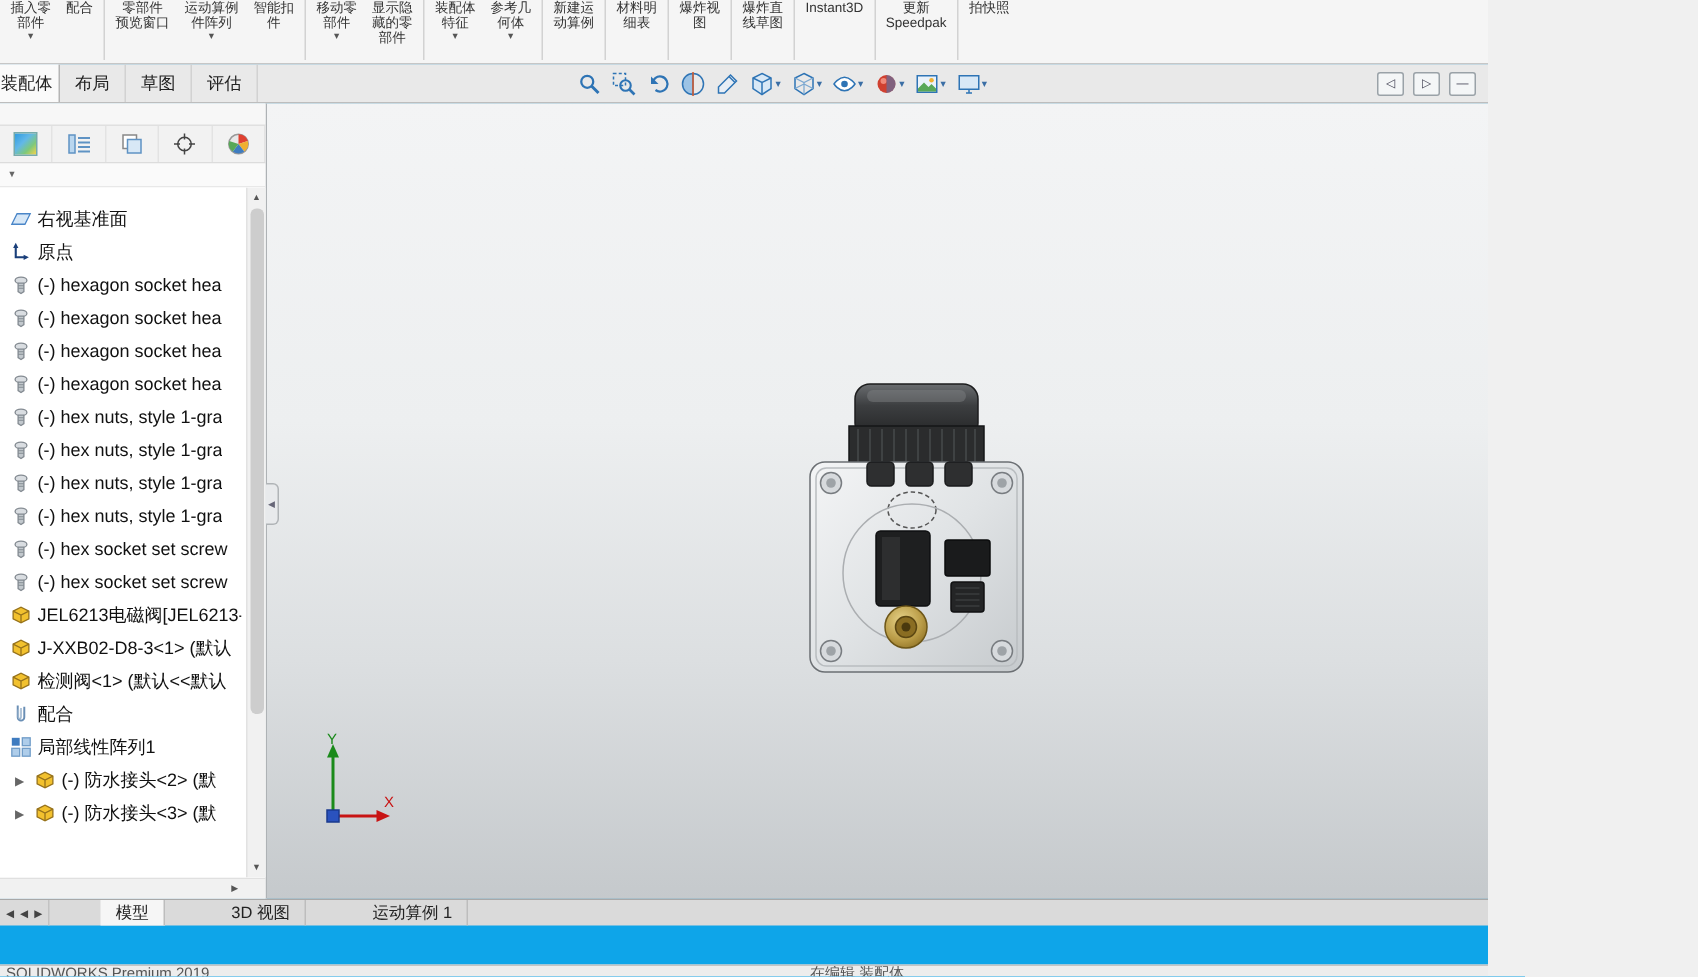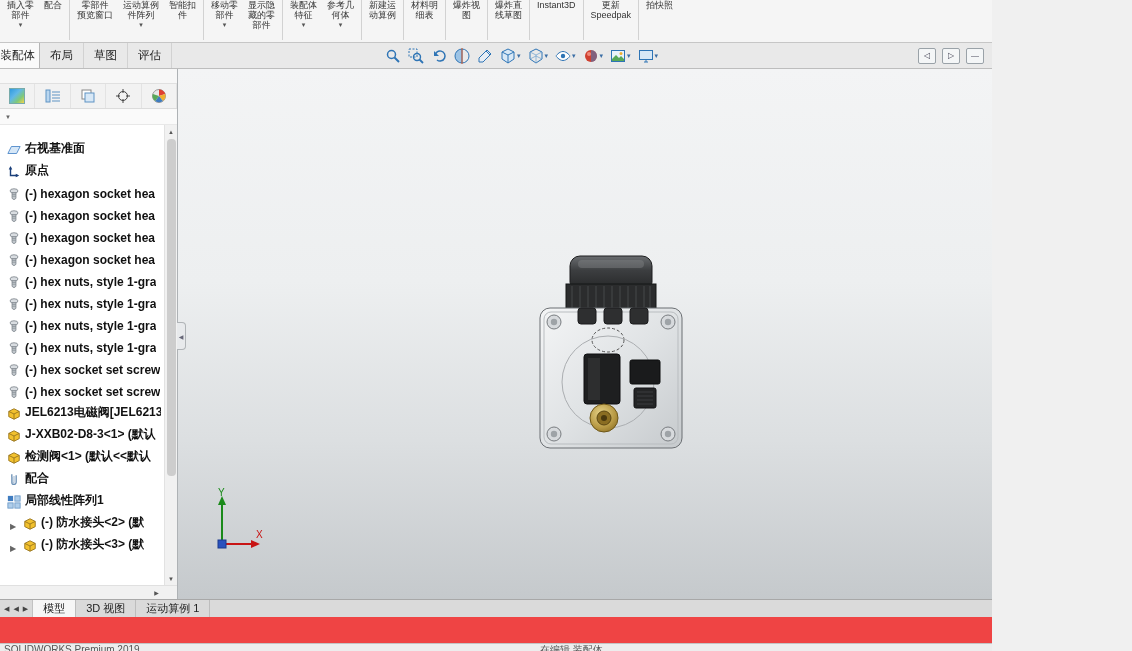--- a/index.html
+++ b/index.html
@@ -1,18 +1,18 @@
 <!DOCTYPE html>
 <html><head>
 <meta charset="utf-8">
 <style>
   *{margin:0;padding:0;box-sizing:border-box;}
   html,body{width:1132px;height:651px;overflow:hidden;}
   body{font-family:"Liberation Sans","DejaVu Sans",sans-serif;font-size:12px;background:#f0f0f0;color:#222;}
-  .app{width:992px;height:651px;display:flex;flex-direction:column;background:#ef4444;}
+  .app{width:992px;height:651px;display:flex;flex-direction:column;background:#0ea5e9;}
 
   
   .ribbon{height:43px;background:#f5f5f5;border-bottom:1px solid #c6c6c6;display:flex;align-items:flex-start;padding:0 2px;overflow:hidden;flex:none;}
   .ritem{display:flex;flex-direction:column;align-items:center;justify-content:flex-start;padding:0 5px;cursor:pointer;height:43px;}
   .rlabel{font-size:9px;line-height:10px;text-align:center;white-space:pre-line;color:#333;}
   .caret{font-size:7px;line-height:8px;color:#555;margin-top:1px;}
   .rsep{width:1px;height:40px;background:#d2d2d2;margin:0 2px;flex:none;}
 
   
   .tabrow{height:26px;background:#e9e9e9;border-bottom:1px solid #bdbdbd;display:flex;align-items:stretch;flex:none;}
@@ -32,39 +32,39 @@
   
   .leftpanel{width:178px;flex:none;background:#ffffff;border-right:1px solid #aeb2b5;display:flex;flex-direction:column;}
   .lp-spacer{height:14px;background:#f7f7f7;flex:none;}
   .fmtabs{height:26px;display:flex;background:#f2f2f2;border-top:1px solid #e0e0e0;border-bottom:1px solid #dcdcdc;flex:none;}
   .fmtab{flex:1;display:flex;align-items:center;justify-content:center;border-right:1px solid #e3e3e3;cursor:pointer;}
   .fmicon-grad{width:16px;height:16px;border:1px solid #7aa;background:linear-gradient(135deg,#2f9be0 0%,#62b8e8 40%,#7ec97a 70%,#f5d34a 100%);}
   .fi{width:16px;height:16px;display:block;}
   .filterrow{height:16px;background:#fafafa;border-bottom:1px solid #e8e8e8;display:flex;align-items:center;padding-left:5px;flex:none;}
   .filtercaret{font-size:6px;color:#666;cursor:pointer;}
   .tree{flex:1;position:relative;background:#fff;padding:10px 16px 0 5px;overflow:hidden;}
-  .trow{height:22px;display:flex;align-items:flex-end;gap:4px;white-space:nowrap;overflow:hidden;cursor:pointer;padding-left:2px;font-weight:bold;}
+  .trow{height:22px;display:flex;align-items:center;gap:4px;white-space:nowrap;overflow:hidden;cursor:pointer;padding-left:2px;}
   .ti{width:14px;height:14px;flex:none;display:block;}
   .lbl{font-size:12px;color:#111;overflow:hidden;}
   .exp{font-size:8px;color:#666;width:12px;flex:none;text-align:center;cursor:pointer;}
   .vscroll{position:absolute;right:0;top:0;bottom:0;width:13px;background:#f1f1f1;border-left:1px solid #e2e2e2;display:flex;flex-direction:column;align-items:center;}
   .sbtn{height:13px;width:13px;display:flex;align-items:center;justify-content:center;font-size:6px;color:#555;cursor:pointer;flex:none;}
   .vtrack{flex:1;width:13px;display:flex;justify-content:center;padding:1px 0;}
   .vthumb{width:9px;height:78%;background:#cdcdcd;border-radius:4px;cursor:pointer;}
   .hscroll{height:14px;background:#f1f1f1;border-top:1px solid #e0e0e0;display:flex;align-items:center;justify-content:flex-end;flex:none;padding-right:14px;}
   .splitter{position:absolute;left:177px;top:253px;width:9px;height:28px;background:#e8eaec;border:1px solid #b0b4b7;border-left:none;border-radius:0 4px 4px 0;display:flex;align-items:center;justify-content:center;font-size:6px;color:#667;cursor:pointer;z-index:5;}
 
   
   .viewport{flex:1;position:relative;overflow:hidden;cursor:crosshair;
     background:linear-gradient(180deg,#f3f4f5 0%,#edeff0 40%,#dcdfe1 70%,#c5c9cc 100%);}
   .model{position:absolute;left:360px;top:185px;}
   .triad{position:absolute;left:32px;bottom:47px;}
 
   
-  .bottomtabs{height:18px;background:#dadada;border-top:1px solid #a8a8a8;display:flex;align-items:stretch;flex:none;}
+  .bottomtabs{height:18px;background:#dadada;border-top:1px solid #a8a8a8;display:flex;align-items:stretch;flex:none;gap:34px;}
   .btnav{display:flex;align-items:center;padding:0 3px;gap:2px;border-right:1px solid #c2c2c2;}
   .btnav span{font-size:7px;color:#444;cursor:pointer;padding:0 1px;}
   .btab{padding:0 10px;font-size:11px;display:flex;align-items:center;border-right:1px solid #bdbdbd;cursor:pointer;color:#222;white-space:nowrap;}
   .btab.active{background:#f6f6f6;}
 
   
   .statusbar{height:8px;background:#ededed;border-top:1px solid #c4c4c4;position:relative;overflow:hidden;flex:none;font-size:10px;color:#555;margin-top:26px;}
   .statusbar span{position:absolute;top:0;line-height:11px;white-space:nowrap;}
   .st-left{left:4px;}
   .st-edit{left:540px;}

